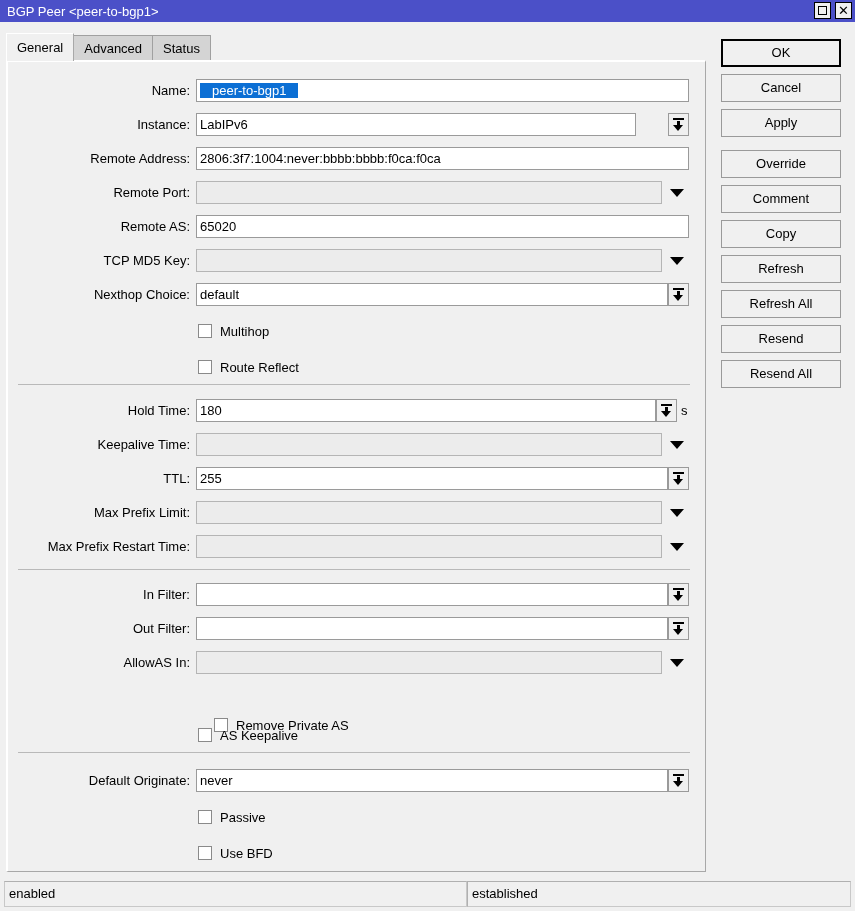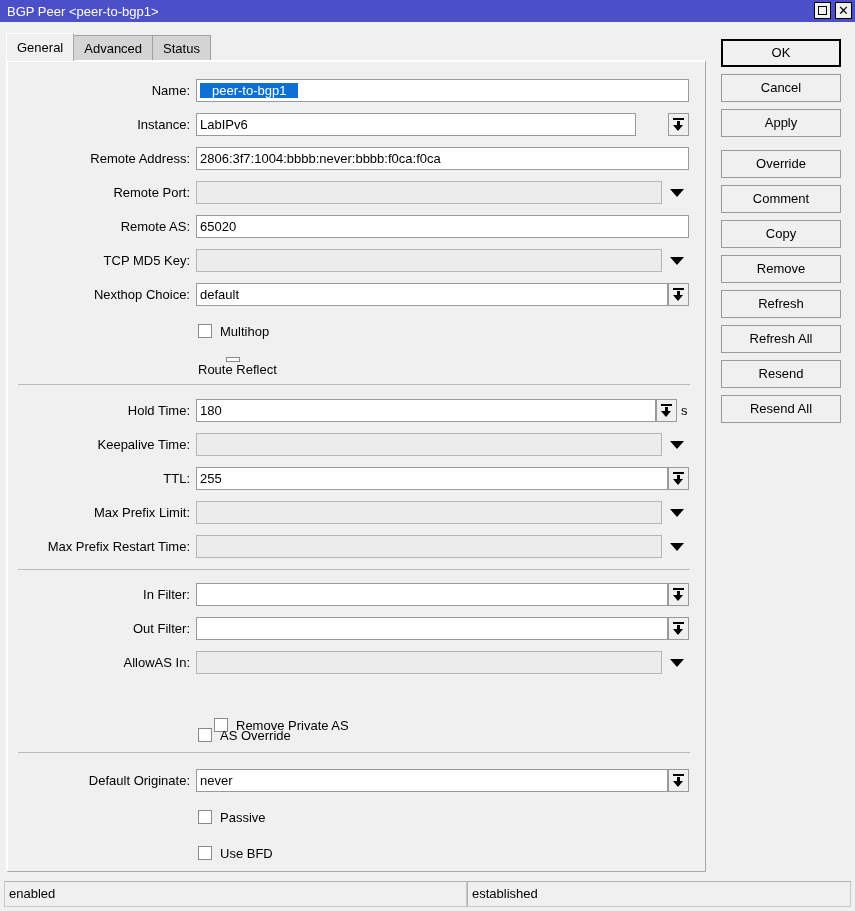--- a/index.html
+++ b/index.html
@@ -166,21 +166,21 @@
     <div class="field" style="left:188px;top:51px;width:440px;"><span>LabIPv6</span></div>
     <div class="spin" style="left:660px;top:51px;">
       <div class="sg">
           <div class="bar"></div>
           <div class="stem"></div>
           <div class="head"></div>
         </div>
     </div>
 
     <div class="lbl" style="left:0px;top:85px;width:182px;">Remote Address:</div>
-    <div class="field" style="left:188px;top:85px;width:493px;"><span>2806:3f7:1004:bbbb:never:bbbb:f0ca:f0ca</span></div>
+    <div class="field" style="left:188px;top:85px;width:493px;"><span>2806:3f7:1004:never:bbbb:bbbb:f0ca:f0ca</span></div>
 
     <div class="lbl" style="left:0px;top:119px;width:182px;">Remote Port:</div>
     <div class="field disabled" style="left:188px;top:119px;width:466px;"><span></span></div>
     <div class="tri" style="left:662px;top:127px;"></div>
 
     <div class="lbl" style="left:0px;top:153px;width:182px;">Remote AS:</div>
     <div class="field" style="left:188px;top:153px;width:493px;"><span>65020</span></div>
 
     <div class="lbl" style="left:0px;top:187px;width:182px;">TCP MD5 Key:</div>
     <div class="field disabled" style="left:188px;top:187px;width:466px;"><span></span></div>
@@ -194,21 +194,21 @@
           <div class="stem"></div>
           <div class="head"></div>
         </div>
     </div>
 
     <div class="chk" style="left:190px;top:259px;">
       <div class="box"></div>
       <div class="ctext">Multihop</div>
     </div>
 
-    <div class="chk" style="left:190px;top:295px;flex-direction:column;">
+    <div class="chk" style="left:190px;top:295px;">
       <div class="box"></div>
       <div class="ctext">Route Reflect</div>
     </div>
 
     <div class="divider" style="left:10px;top:322px;width:672px;"></div>
 
     <div class="lbl" style="left:0px;top:337px;width:182px;">Hold Time:</div>
     <div class="field" style="left:188px;top:337px;width:460px;"><span>180</span></div>
     <div class="spin" style="left:648px;top:337px;">
       <div class="sg">
@@ -267,21 +267,21 @@
     <div class="field disabled" style="left:188px;top:589px;width:466px;"><span></span></div>
     <div class="tri" style="left:662px;top:597px;"></div>
 
     <div class="chk" style="left:190px;top:653px;padding-left:16px;">
       <div class="box"></div>
       <div class="ctext">Remove Private AS</div>
     </div>
 
     <div class="chk" style="left:190px;top:663px;">
       <div class="box"></div>
-      <div class="ctext">AS Override</div>
+      <div class="ctext">AS Keepalive</div>
     </div>
 
     <div class="divider" style="left:10px;top:690px;width:672px;"></div>
 
     <div class="lbl" style="left:0px;top:707px;width:182px;">Default Originate:</div>
     <div class="field" style="left:188px;top:707px;width:472px;"><span>never</span></div>
     <div class="spin" style="left:660px;top:707px;">
       <div class="sg">
           <div class="bar"></div>
           <div class="stem"></div>
@@ -301,21 +301,20 @@
 
   </div>
 
   <div class="btncol">
     <div class="btn default">OK</div>
     <div class="btn">Cancel</div>
     <div class="btn">Apply</div>
     <div class="btn gap">Override</div>
     <div class="btn">Comment</div>
     <div class="btn">Copy</div>
-    <div class="btn">Remove</div>
     <div class="btn">Refresh</div>
     <div class="btn">Refresh All</div>
     <div class="btn">Resend</div>
     <div class="btn">Resend All</div>
   </div>
 
   <div class="statusbar">
     <div class="spane first">enabled</div>
     <div class="spane second">established</div>
   </div>

